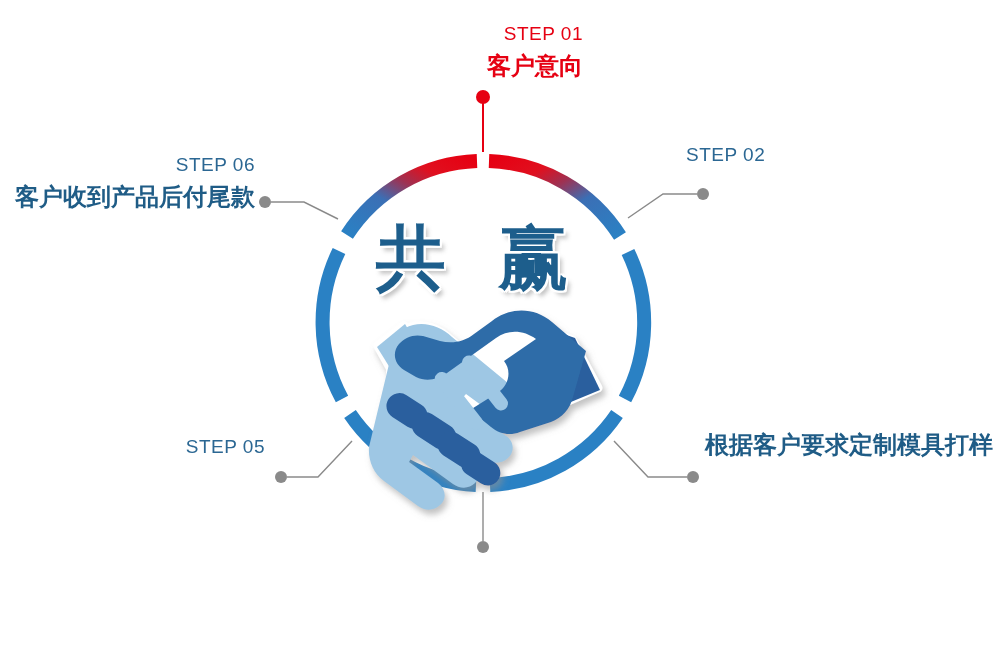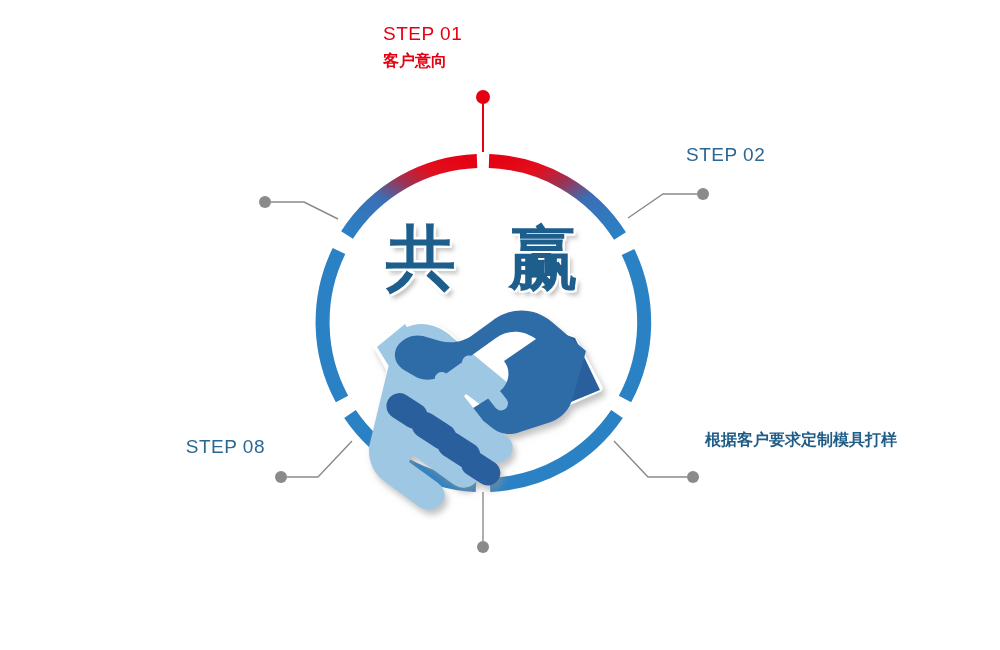--- a/index.html
+++ b/index.html
@@ -28,49 +28,49 @@
     white-space: nowrap;
   }
   .step-num {
     font-size: 19px;
     font-weight: 400;
     letter-spacing: 0.5px;
     color: #2b6793;
     display: block;
   }
   .step-text {
-    font-size: 16px;
+    font-size: 24px;
     font-weight: bold;
     color: #1f5c86;
     display: block;
     margin-top: 5px;
   }
   .step-text .line2 { display: block; }
   
   .step-01 .step-num { color: #e60012; }
   .step-01 .step-text { color: #e60012; }
 
-  .align-center { text-align: left; }
+  .align-center { text-align: right; }
   .align-right  { text-align: right; }
   .align-left   { text-align: left; }
 
   
   #label-step-01 { left: 383px; top: 22px;  width: 200px; }
   #label-step-02 { left: 686px; top: 143px; width: 260px; }
   #label-step-03 { left: 705px; top: 425px; width: 290px; }
   #label-step-04 { left: 383px; top: 563px; width: 200px; }
   #label-step-05 { left: 90px;  top: 435px; width: 175px; }
   #label-step-06 { left: 15px;  top: 153px; width: 240px; }
 
   #label-step-02 .step-num,
   #label-step-03 .step-num { text-align: left; }
 
   #center-word {
     position: absolute;
-    left: 339px;
+    left: 329px;
     top: 212px;
     width: 300px;
     text-align: center;
     font-size: 70px;
     font-weight: bold;
     letter-spacing: 14px;
     color: #1d5e8c;
     font-family: "DejaVu Sans", "Liberation Sans", sans-serif;
     text-shadow:
        2px 0 0 #ffffff, -2px 0 0 #ffffff, 0 2px 0 #ffffff, 0 -2px 0 #ffffff,
@@ -201,17 +201,21 @@
   <div class="step-label align-left" id="label-step-02">
     <span class="step-num">STEP 02</span>
   </div>
 
   <div class="step-label align-left" id="label-step-03">
     <span class="step-text">根据客户要求定制模具打样</span>
   </div>
 
 
   <div class="step-label align-right" id="label-step-05">
-    <span class="step-num">STEP 08</span>
-  </div>
-
+    <span class="step-num">STEP 05</span>
+  </div>
+
+  <div class="step-label align-right" id="label-step-06">
+    <span class="step-num">STEP 06</span>
+    <span class="step-text">客户收到产品后付尾款</span>
+  </div>
 
 </div>
 
 </body></html>

